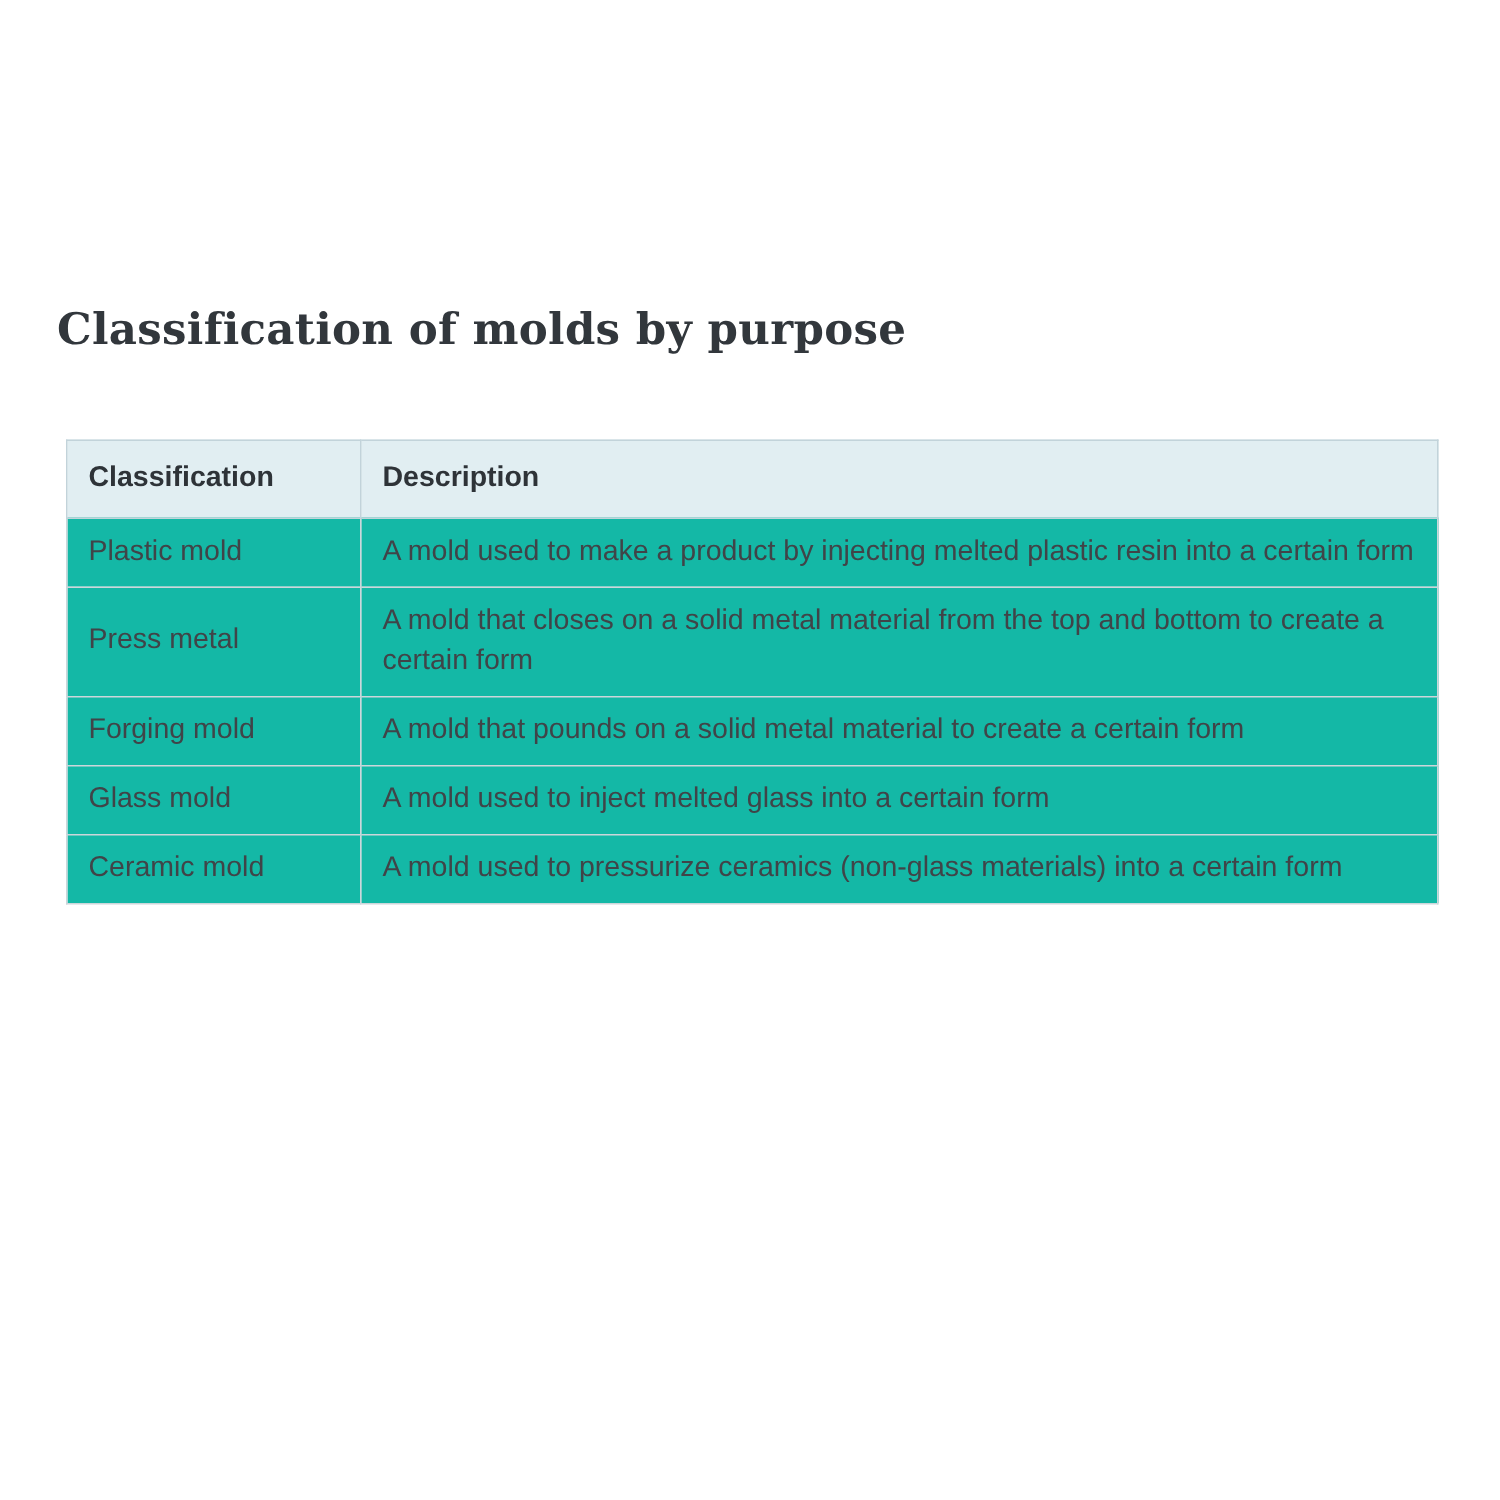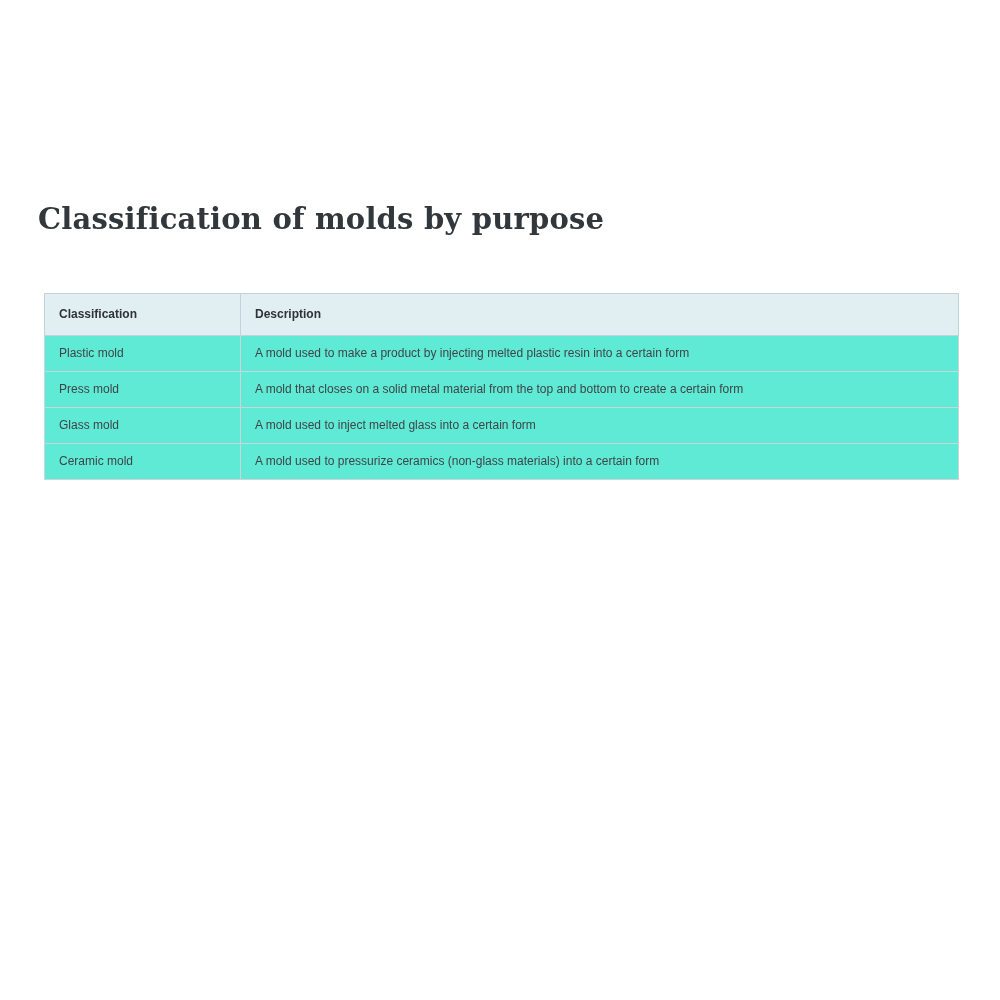--- a/index.html
+++ b/index.html
@@ -31,36 +31,36 @@
   table.molds-table {
     margin-top: 56px;
     margin-left: 6px;
     width: 914px;
     border-collapse: collapse;
     table-layout: fixed;
   }
   table.molds-table th,
   table.molds-table td {
     border: 1px solid #ccd6da;
-    font-size: 12px;
+    font-size: 19px;
     line-height: 1.42;
     text-align: left;
     vertical-align: middle;
     padding: 9px 14px;
   }
   table.molds-table th {
     background: #e1eef2;
     color: #2e3338;
     font-weight: 700;
     padding: 12px 14px;
     border-color: #c2d3da;
   }
   table.molds-table td {
     color: #404448;
-    background: #5eead4;
+    background: #14b8a6;
   }
   col.col-classification { width: 196px; }
   col.col-description { width: 718px; }
 </style>
 </head>
 <body>
 
 <div class="page">
   <div class="content">
 
@@ -78,26 +78,30 @@
         </tr>
       </thead>
       <tbody>
 
           <tr>
             <td>Plastic mold</td>
             <td>A mold used to make a product by injecting melted plastic resin into a certain form</td>
           </tr>
 
           <tr>
-            <td>Press mold</td>
+            <td>Press metal</td>
             <td>A mold that closes on a solid metal material from the top and bottom to create a certain form</td>
           </tr>
 
 
 
+          <tr>
+            <td>Forging mold</td>
+            <td>A mold that pounds on a solid metal material to create a certain form</td>
+          </tr>
 
 
 
           <tr>
             <td>Glass mold</td>
             <td>A mold used to inject melted glass into a certain form</td>
           </tr>
 
           <tr>
             <td>Ceramic mold</td>

